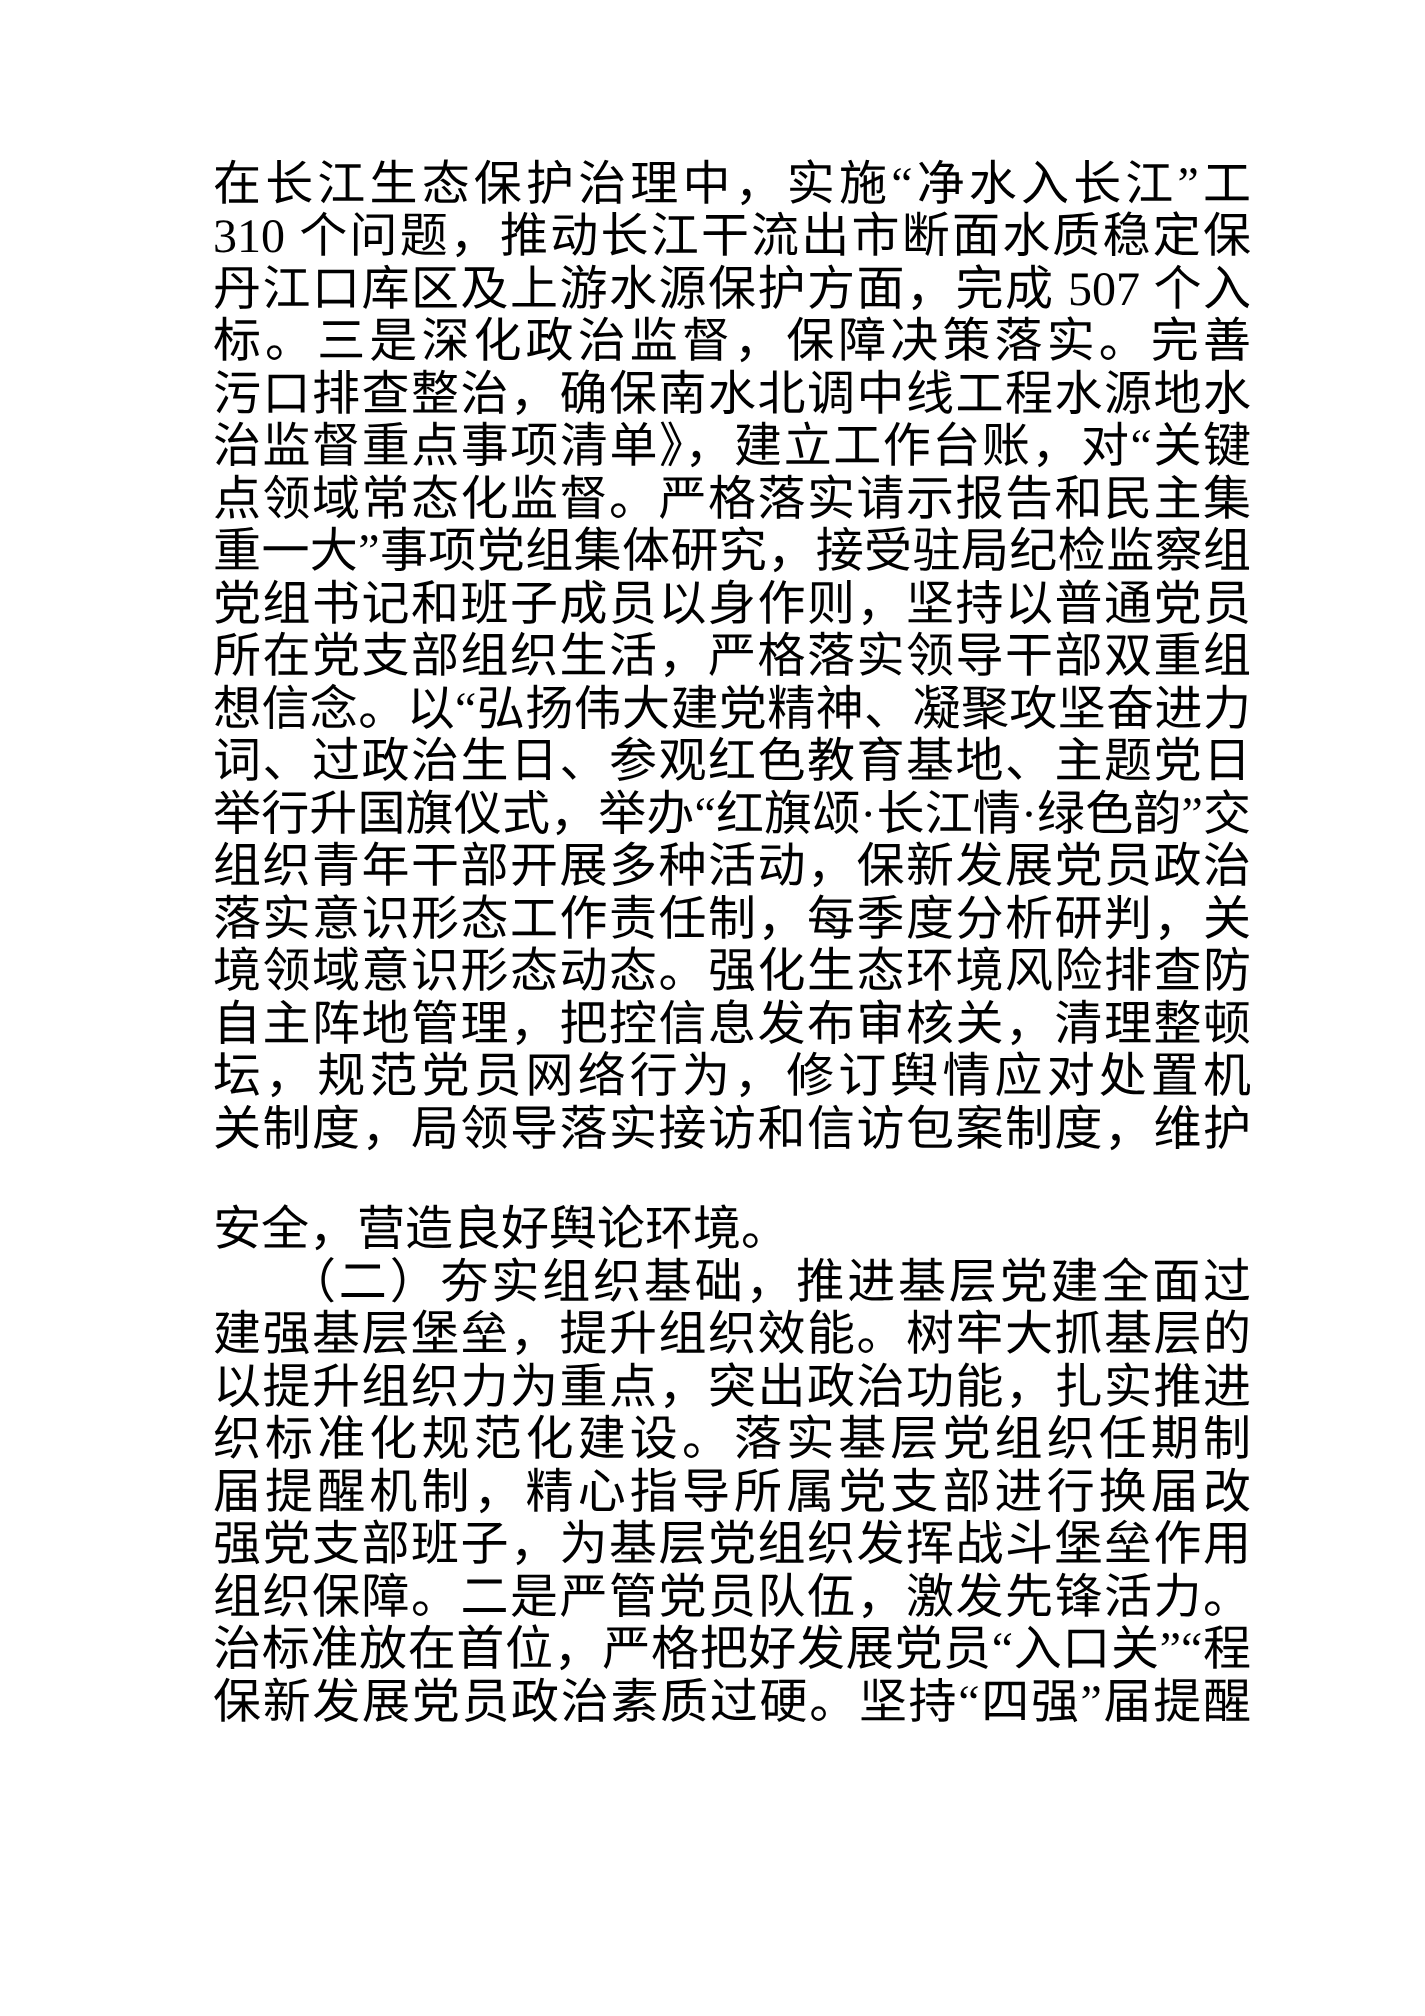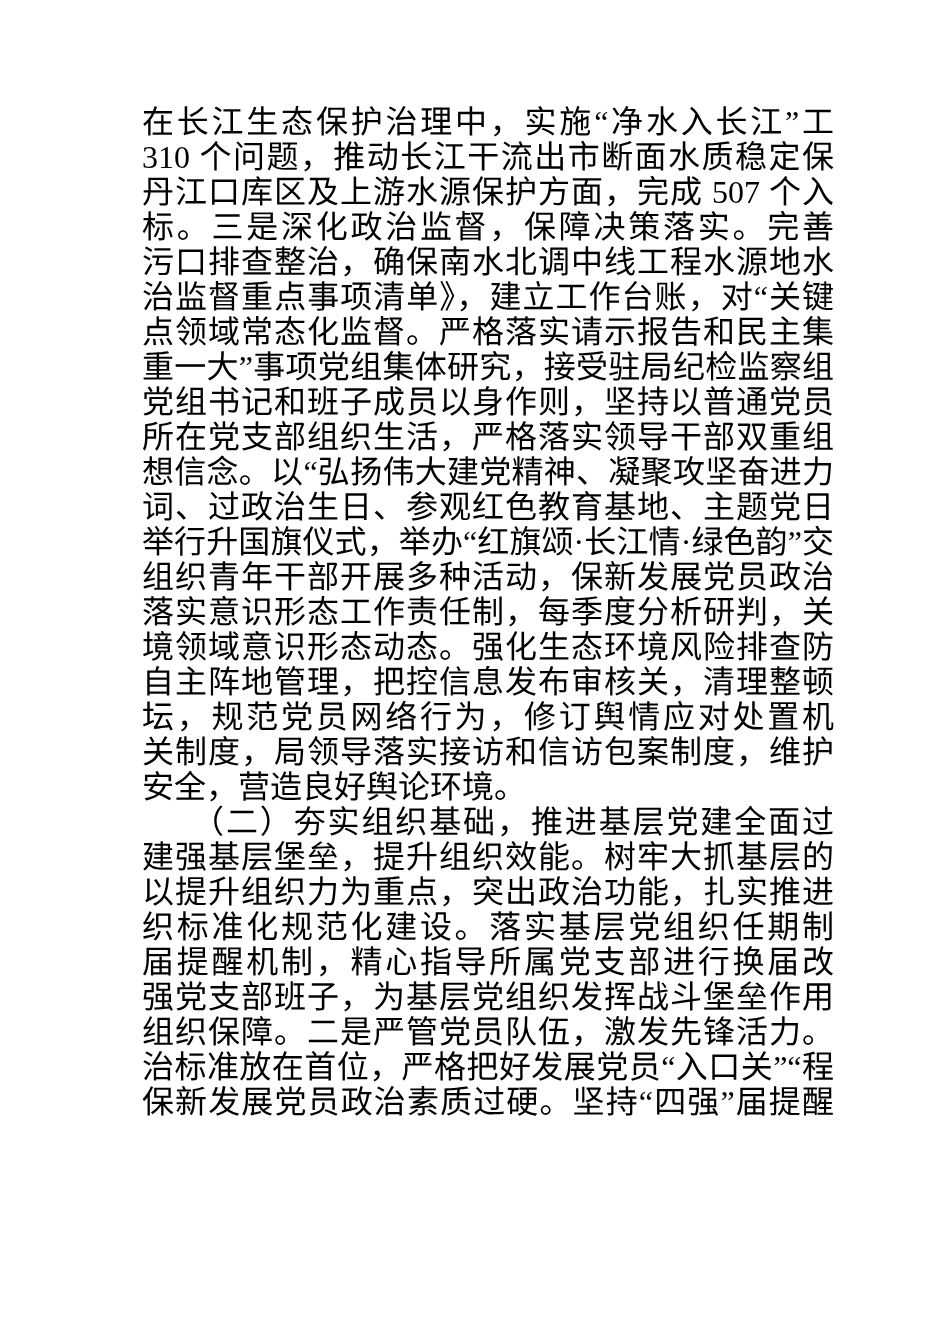--- a/index.html
+++ b/index.html
@@ -23,20 +23,21 @@
   }
   .line {
     height: 35px;
     overflow: hidden;
     text-align: justify;
     text-align-last: justify;
     white-space: normal;
   }
   .line.para-end {
     text-align-last: left;
+    margin-top: 32px;
   }
   .line.indent {
     padding-left: 50px;
   }
 </style>
 </head>
 <body>
 
 <div class="page">
   <div class="text-block">

